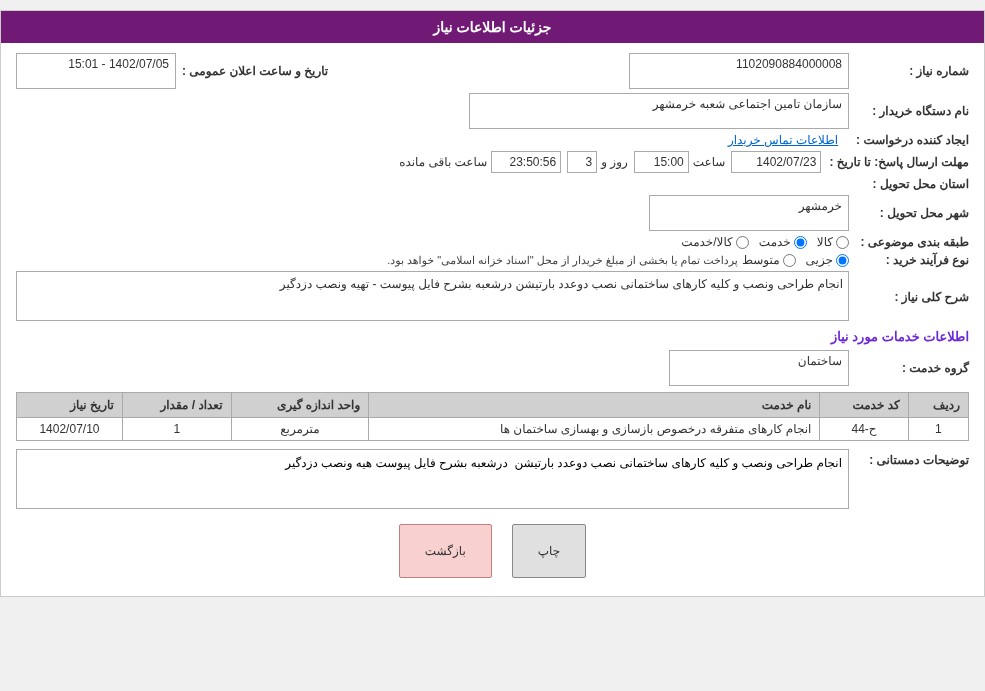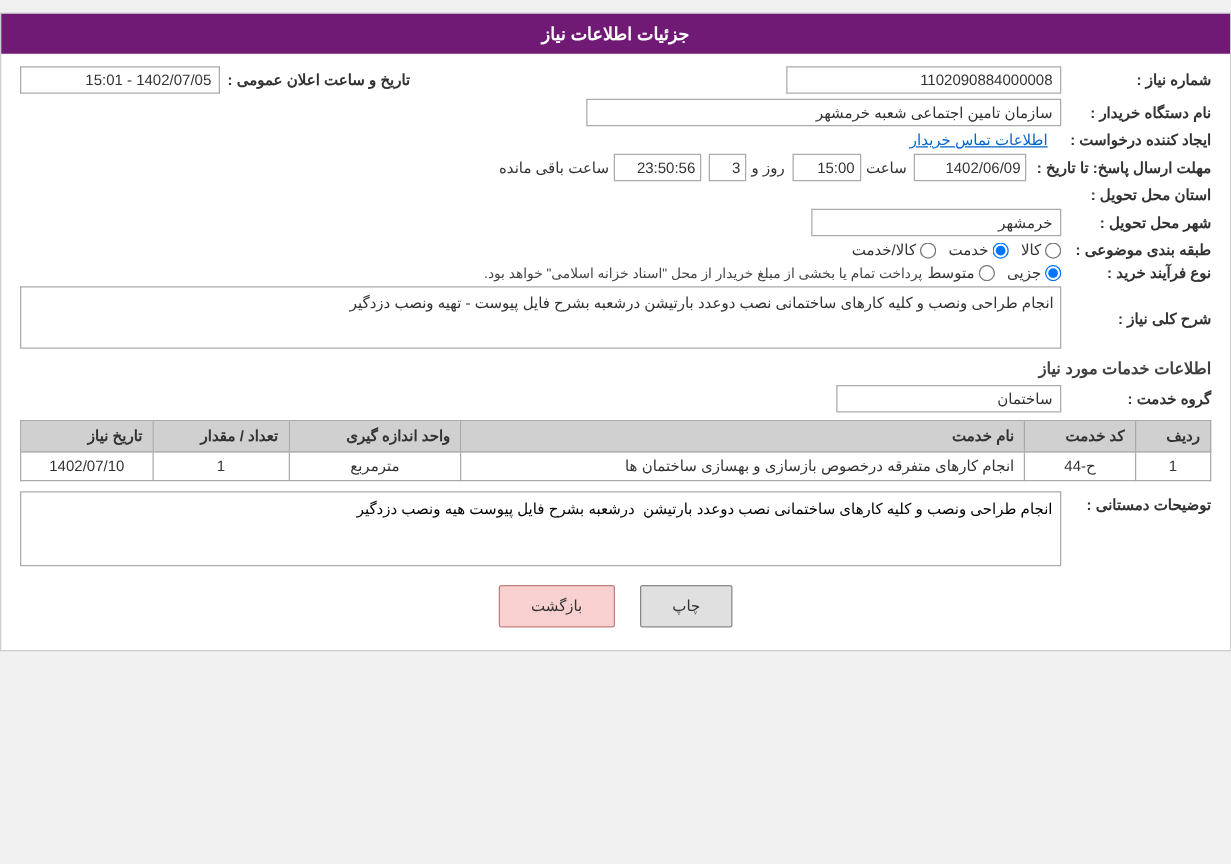--- a/index.html
+++ b/index.html
@@ -39,21 +39,21 @@
       min-width: 120px;
       text-align: right;
       padding-left: 8px;
       white-space: nowrap;
     }
     .value-box {
       border: 1px solid #aaa;
       background: #fff;
       padding: 3px 6px;
       min-width: 180px;
-      height: 22px;
+      height: 36px;
       display: inline-block;
     }
     .value-box-wide {
       min-width: 320px;
     }
     .link-text {
       color: #0066cc;
       text-decoration: underline;
       cursor: pointer;
     }
@@ -84,21 +84,21 @@
       background: #fff;
       padding: 6px;
       width: 100%;
       min-height: 60px;
       resize: none;
       font-family: Tahoma, Arial, sans-serif;
       font-size: 12px;
       direction: rtl;
     }
     .section-title {
-      color: #404040;
+      color: #6d28d9;
       font-weight: bold;
       font-size: 13px;
       margin: 8px 0 6px 0;
     }
     table {
       width: 100%;
       border-collapse: collapse;
       margin-top: 6px;
     }
     table thead tr {
@@ -119,21 +119,21 @@
     table tbody tr:nth-child(even) {
       background: #f5f5f5;
     }
     .button-bar {
       display: flex;
       justify-content: center;
       gap: 20px;
       margin: 12px 0 8px 0;
     }
     .btn {
-      padding: 9px 25px;
+      padding: 19px 25px;
       border: 1px solid #888;
       cursor: pointer;
       font-family: Tahoma, Arial, sans-serif;
       font-size: 12px;
       border-radius: 2px;
     }
     .btn-print {
       background: #e0e0e0;
       color: #333;
     }
@@ -179,21 +179,21 @@
       </div>
 
       <div class="form-row sep-row">
         <span class="label">ایجاد کننده درخواست :</span>
         <span style="width:10px;"></span>
         <span class="link-text">اطلاعات تماس خریدار</span>
       </div>
 
       <div class="form-row sep-row">
         <span class="label">مهلت ارسال پاسخ: تا تاریخ :</span>
-        <span class="value-box small-box" style="min-width:90px;">1402/06/09</span>
+        <span class="value-box small-box" style="min-width:90px;">1402/07/23</span>
         <span style="width:6px;"></span>
         <span class="inline-label">ساعت</span>
         <span style="width:4px;"></span>
         <span class="value-box small-box" style="min-width:55px;">15:00</span>
         <span style="width:6px;"></span>
         <span class="inline-label">روز و</span>
         <span style="width:4px;"></span>
         <span class="value-box small-box" style="min-width:30px;">3</span>
         <span style="width:6px;"></span>
         <span class="value-box small-box" style="min-width:70px;">23:50:56</span>

